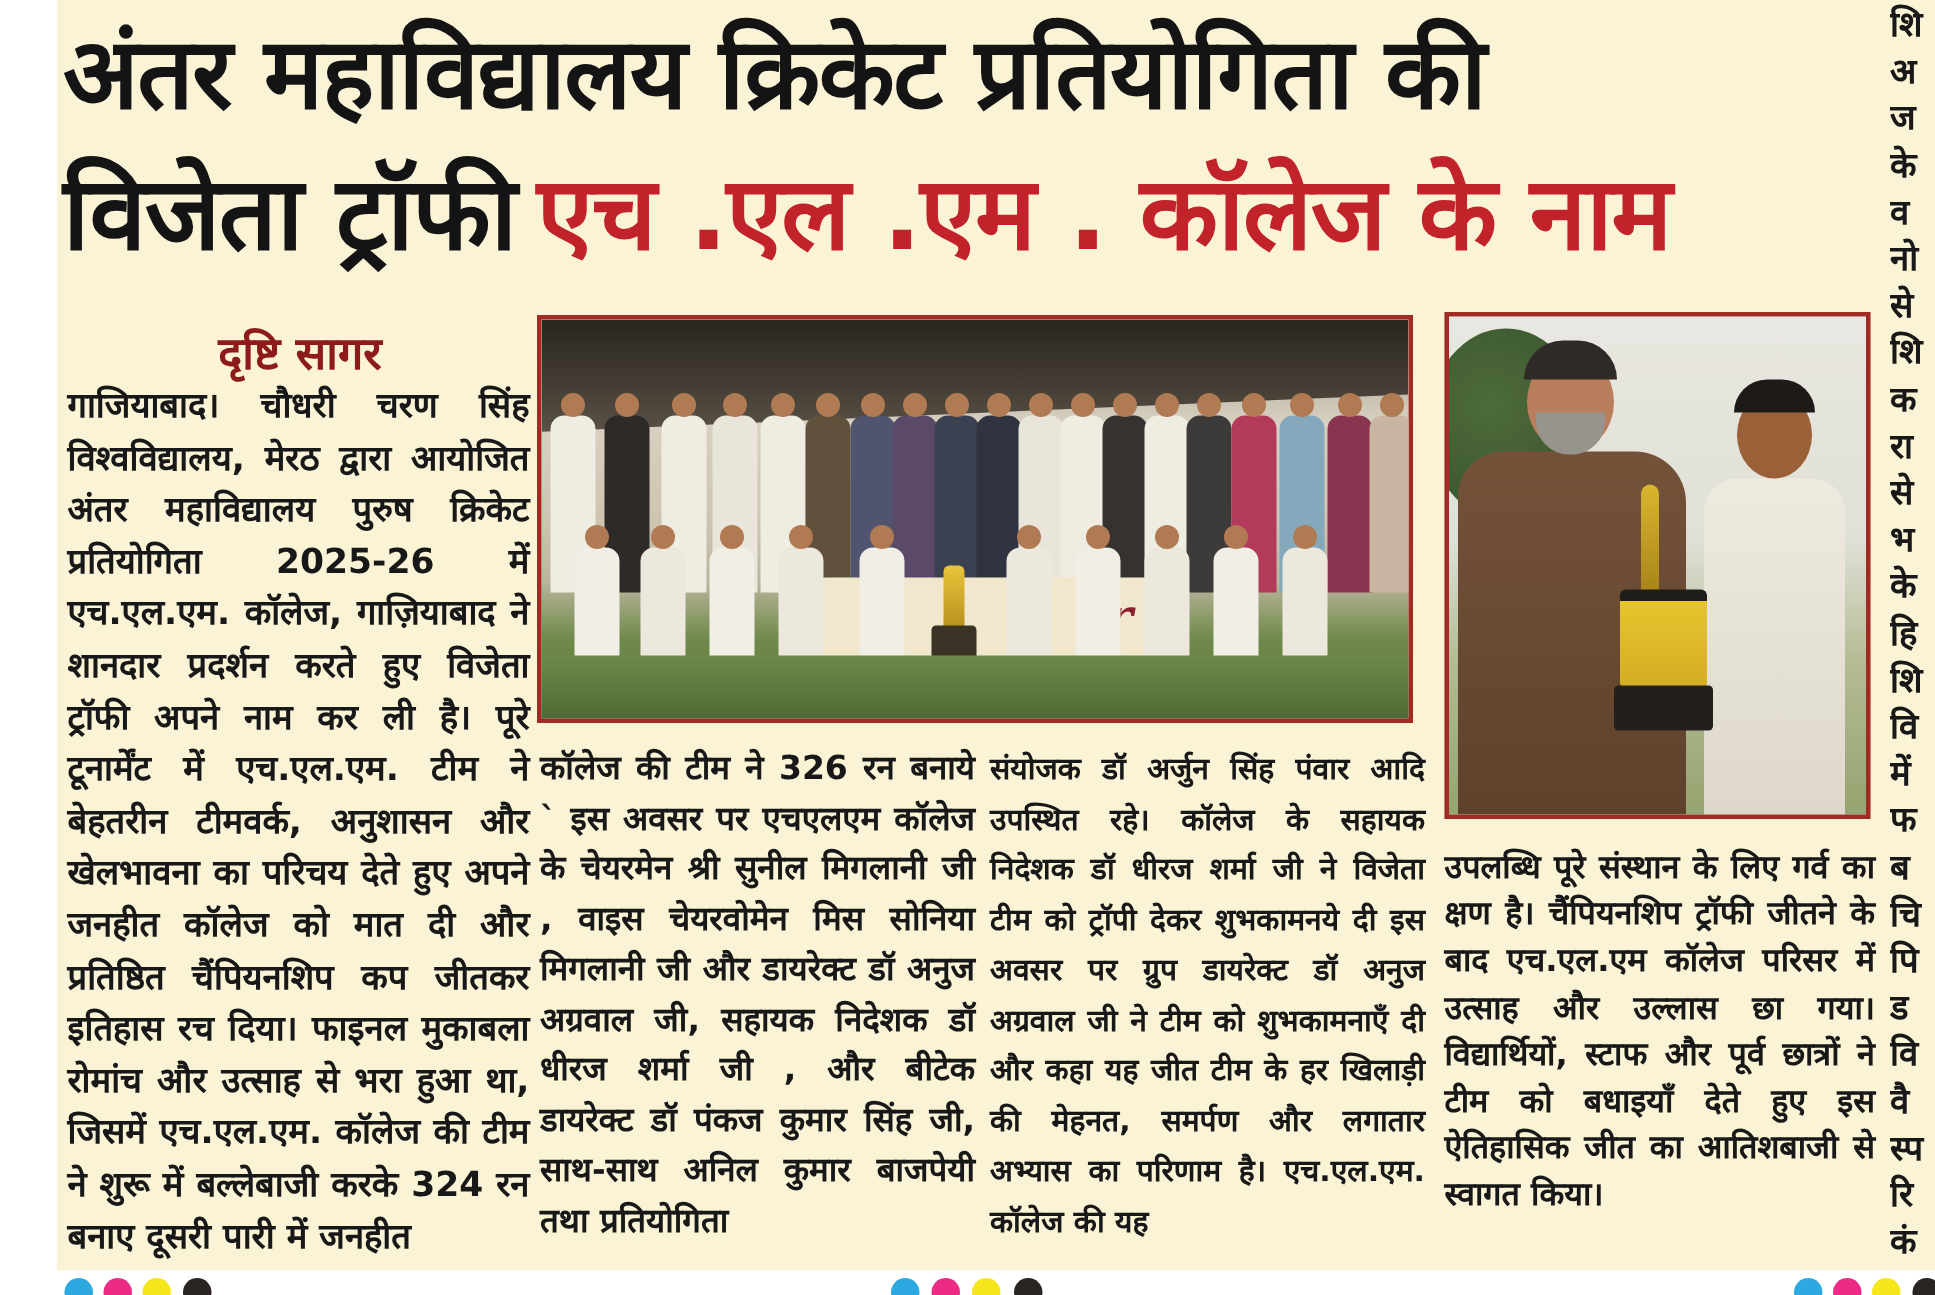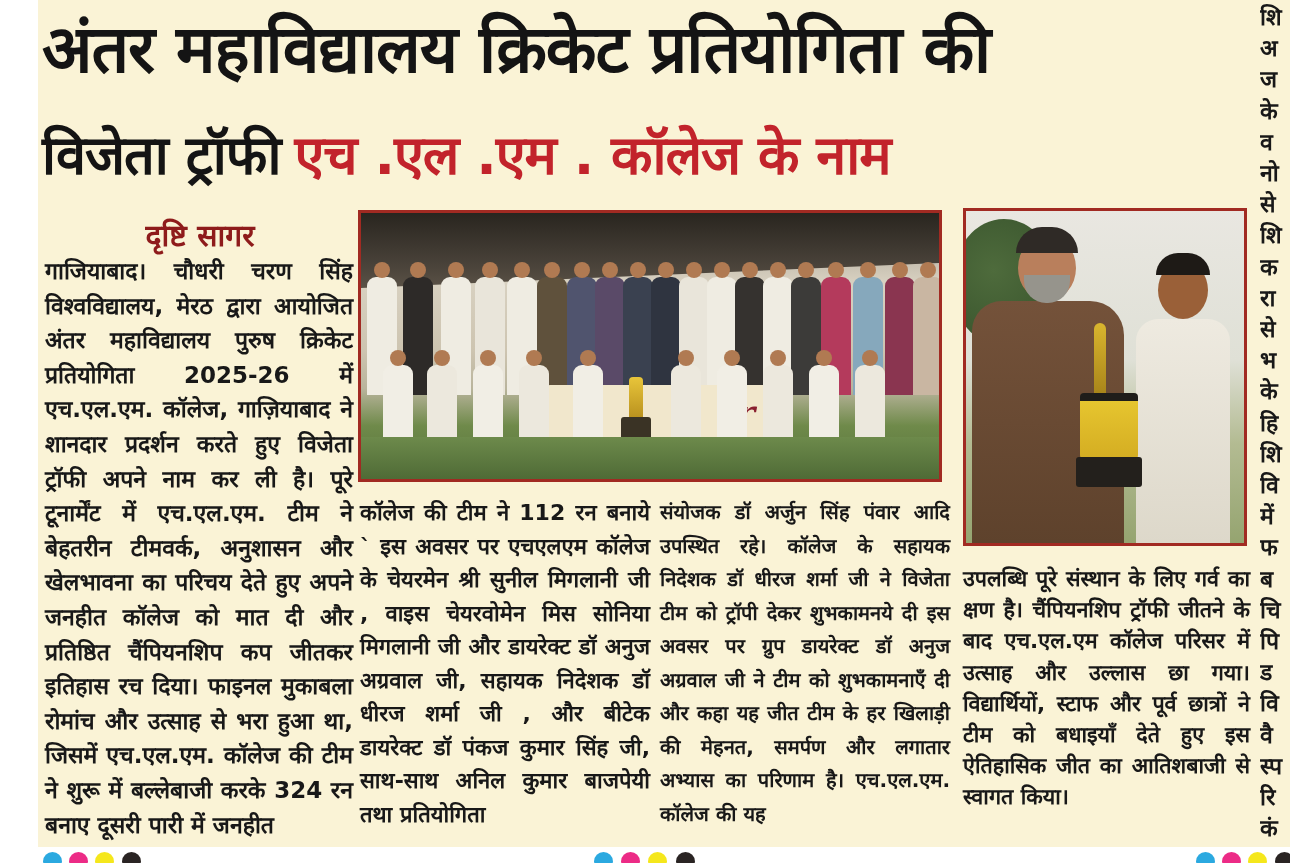--- a/index.html
+++ b/index.html
@@ -4,21 +4,21 @@
 <style>
   html,body{margin:0;padding:0;width:1290px;height:863px;background:#ffffff;overflow:hidden;
             font-family:"DejaVu Sans",sans-serif;}
   .paper{position:absolute;left:38px;top:0;width:1252px;height:847px;background:#FAF3D6;}
 
   
   .hl{position:absolute;left:42px;top:0;width:1210px;color:#141414;font-weight:700;
       font-family:"DejaVu Sans",sans-serif;}
   .hl-l1{position:absolute;left:0;top:2px;font-size:66px;line-height:96px;white-space:nowrap;
          letter-spacing:-1px;}
-  .hl-l2{position:absolute;left:0;top:108px;font-size:54px;line-height:96px;white-space:nowrap;
+  .hl-l2{position:absolute;left:0;top:96px;font-size:68px;line-height:96px;white-space:nowrap;
          letter-spacing:-1px;}
   .hl-red{color:#C2232B;padding-left:14px;}
 
   
   .byline{position:absolute;left:60px;top:214px;width:280px;text-align:center;
           font-size:30px;font-weight:800;color:#8E1B1B;}
 
   
   .col{position:absolute;text-align:justify;font-weight:700;color:#181818;}
   .col1{left:45px;top:254px;width:308px;font-size:23px;line-height:34.6px;}
@@ -94,21 +94,21 @@
 <div class="paper"></div>
 
 <div class="hl">
   <div class="hl-l1">अंतर महाविद्यालय क्रिकेट प्रतियोगिता की</div>
   <div class="hl-l2"><span>विजेता ट्रॉफी</span><span class="hl-red">एच .एल .एम .  कॉलेज के नाम</span></div>
 </div>
 
 <div class="byline">दृष्टि सागर</div>
 
 <div class="col col1">गाजियाबाद। चौधरी चरण सिंह विश्वविद्यालय, मेरठ द्वारा आयोजित अंतर महाविद्यालय पुरुष क्रिकेट प्रतियोगिता 2025-26 में एच.एल.एम. कॉलेज, गाज़ियाबाद ने शानदार प्रदर्शन करते हुए विजेता ट्रॉफी अपने नाम कर ली है। पूरे टूनार्मेंट में एच.एल.एम. टीम ने बेहतरीन टीमवर्क, अनुशासन और खेलभावना का परिचय देते हुए अपने जनहीत कॉलेज को मात दी और प्रतिष्ठित चैंपियनशिप कप जीतकर इतिहास रच दिया। फाइनल मुकाबला रोमांच और उत्साह से भरा हुआ था, जिसमें एच.एल.एम. कॉलेज की टीम ने शुरू में बल्लेबाजी करके 324 रन बनाए  दूसरी पारी में जनहीत</div>
-<div class="col col2">कॉलेज की टीम ने 112 रन बनाये `  इस अवसर पर एचएलएम कॉलेज के चेयरमेन श्री सुनील मिगलानी जी , वाइस चेयरवोमेन मिस सोनिया मिगलानी जी और डायरेक्ट डॉ अनुज अग्रवाल जी, सहायक निदेशक डॉ धीरज शर्मा जी , और बीटेक डायरेक्ट डॉ पंकज कुमार सिंह जी, साथ-साथ अनिल कुमार बाजपेयी तथा प्रतियोगिता</div>
+<div class="col col2">कॉलेज की टीम ने 326 रन बनाये `  इस अवसर पर एचएलएम कॉलेज के चेयरमेन श्री सुनील मिगलानी जी , वाइस चेयरवोमेन मिस सोनिया मिगलानी जी और डायरेक्ट डॉ अनुज अग्रवाल जी, सहायक निदेशक डॉ धीरज शर्मा जी , और बीटेक डायरेक्ट डॉ पंकज कुमार सिंह जी, साथ-साथ अनिल कुमार बाजपेयी तथा प्रतियोगिता</div>
 <div class="col col3">संयोजक डॉ अर्जुन सिंह पंवार आदि उपस्थित रहे।  कॉलेज के सहायक निदेशक डॉ धीरज शर्मा जी ने विजेता टीम को ट्रॉपी देकर शुभकामनये दी  इस अवसर पर ग्रुप डायरेक्ट डॉ अनुज अग्रवाल जी ने टीम को शुभकामनाएँ दी और कहा यह जीत टीम के हर खिलाड़ी की मेहनत, समर्पण और लगातार अभ्यास का परिणाम है। एच.एल.एम. कॉलेज की यह</div>
 <div class="col col4">उपलब्धि पूरे संस्थान के लिए गर्व का क्षण है।  चैंपियनशिप ट्रॉफी जीतने के बाद एच.एल.एम कॉलेज परिसर में उत्साह और उल्लास छा गया। विद्यार्थियों, स्टाफ और पूर्व छात्रों ने टीम को बधाइयाँ देते हुए इस ऐतिहासिक जीत का आतिशबाजी से स्वागत किया।</div>
 
 <div class="sidecol">शि
 अ
 ज
 के
 व
 नो
 से

